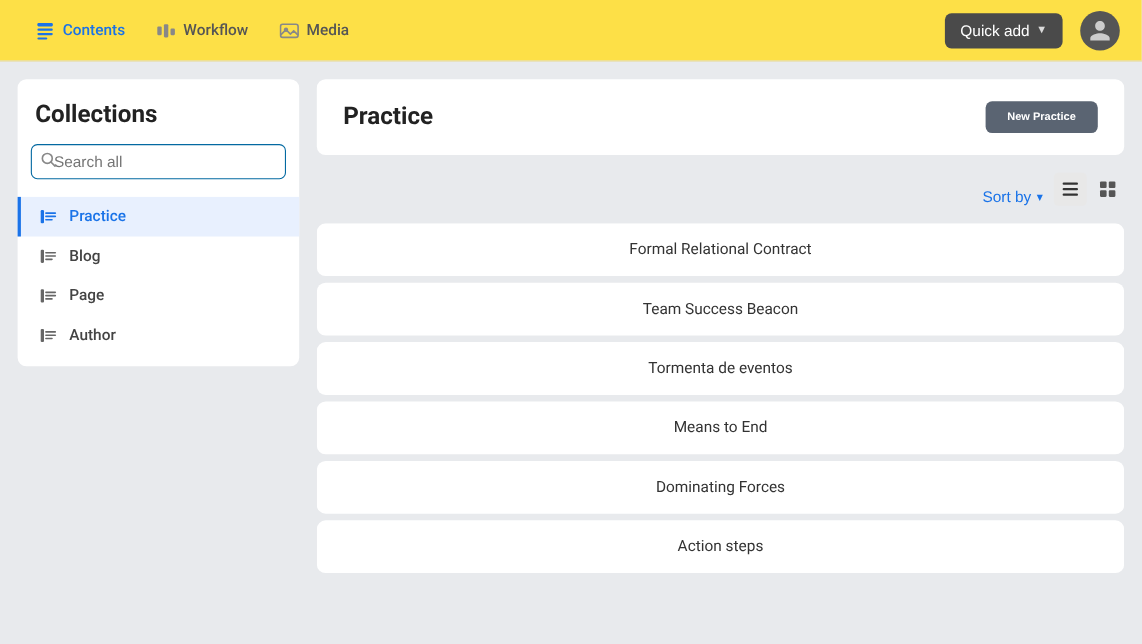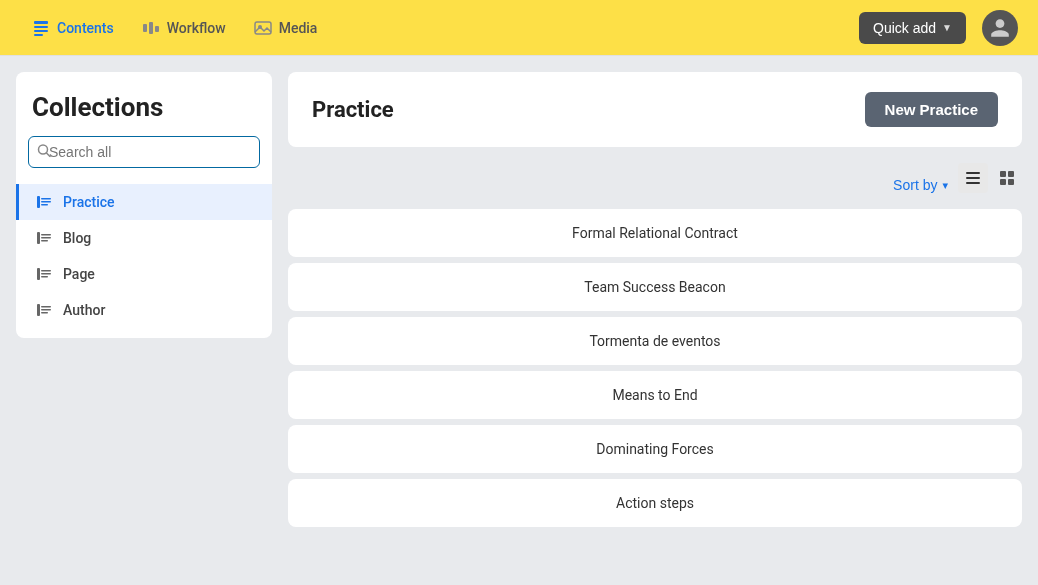--- a/index.html
+++ b/index.html
@@ -86,21 +86,21 @@
     
     .sidebar {
       width: 256px;
       background: #fff;
       border-radius: 8px;
       padding: 20px 0 10px 0;
       flex-shrink: 0;
       height: fit-content;
     }
     .sidebar-title {
-      font-size: 26px;
+      font-size: 22px;
       font-weight: 700;
       color: #222;
       padding: 0 16px 14px 16px;
     }
     .search-box {
       margin: 0 12px 10px 12px;
       position: relative;
     }
     .search-box input {
       width: 100%;
@@ -166,21 +166,21 @@
       font-size: 22px;
       font-weight: 700;
       color: #222;
     }
     .new-practice-btn {
       background: #5a6472;
       color: #fff;
       border: none;
       border-radius: 6px;
       padding: 9px 20px;
-      font-size: 15px;
+      font-size: 10px;
       font-weight: 600;
       cursor: pointer;
     }
 
     .list-controls {
       display: flex;
       align-items: flex-end;
       justify-content: flex-end;
       gap: 10px;
       padding: 4px 0;

